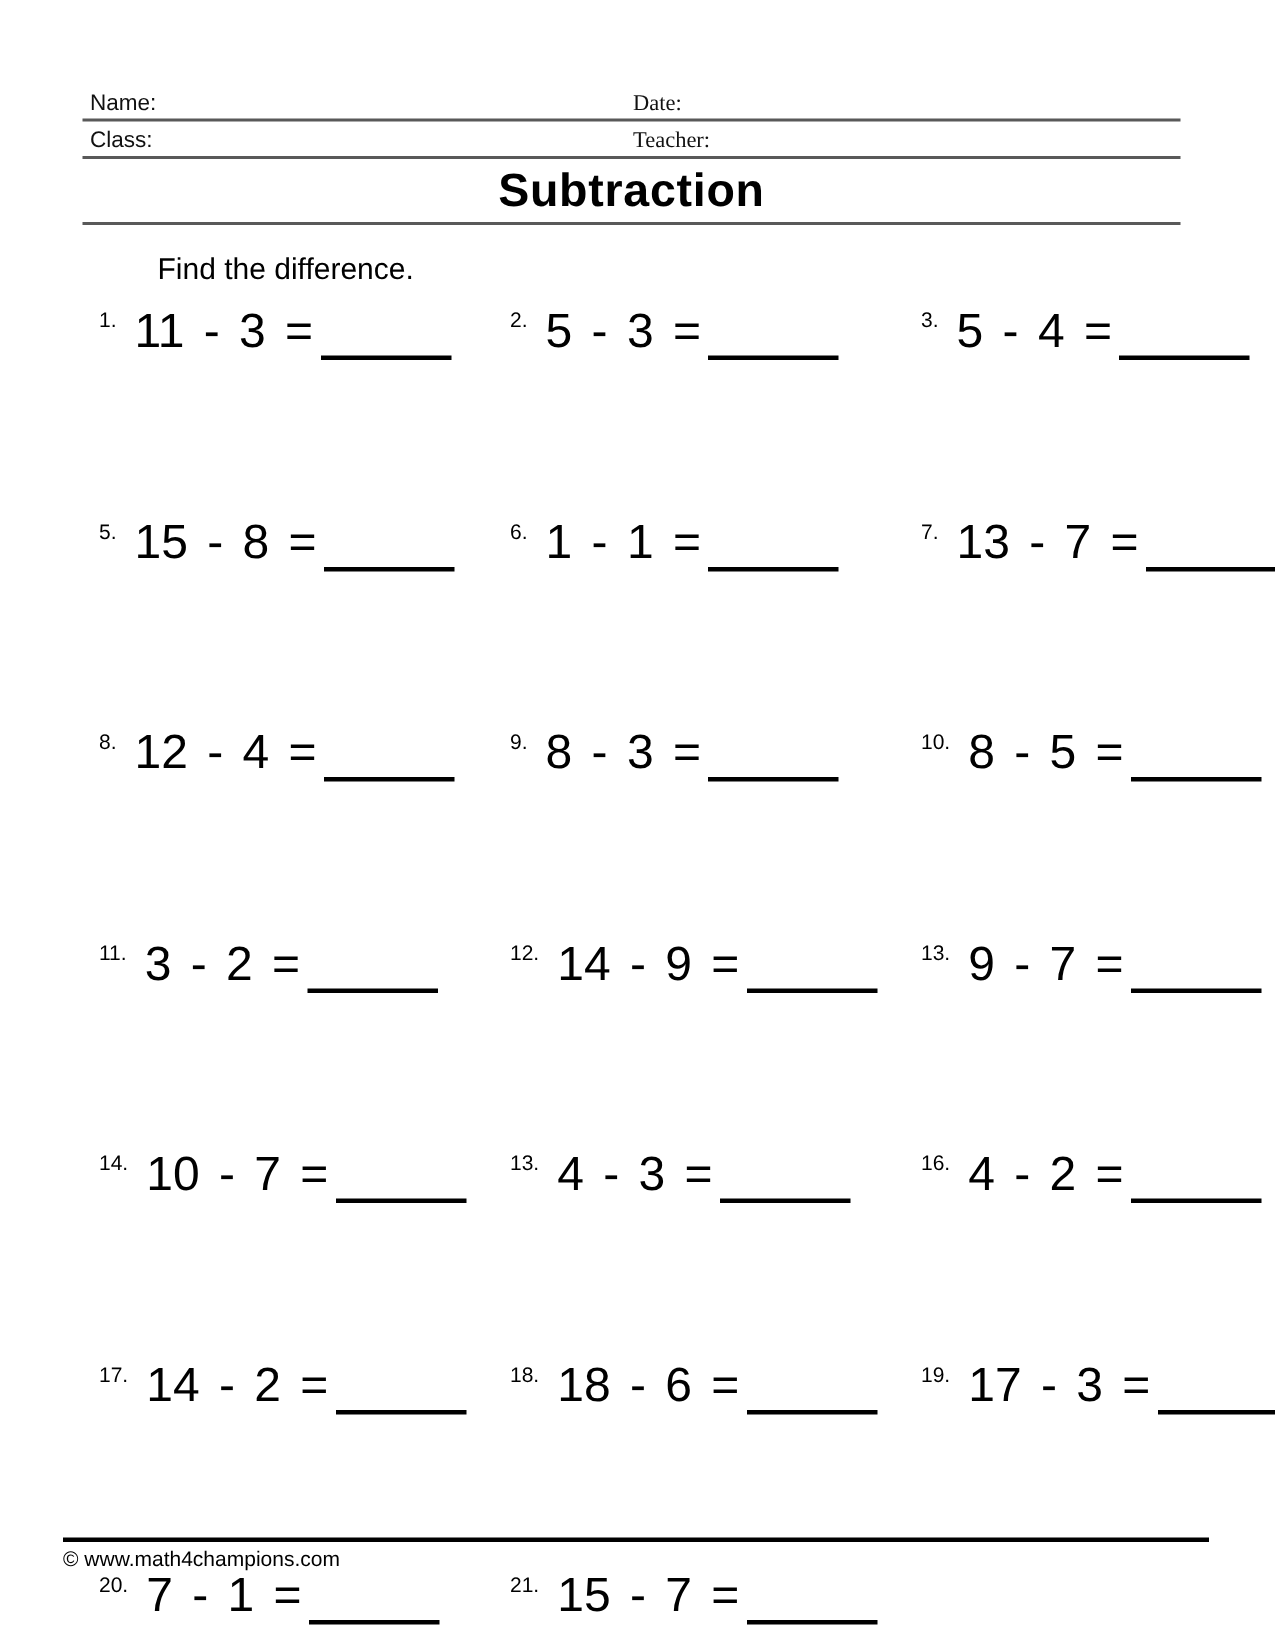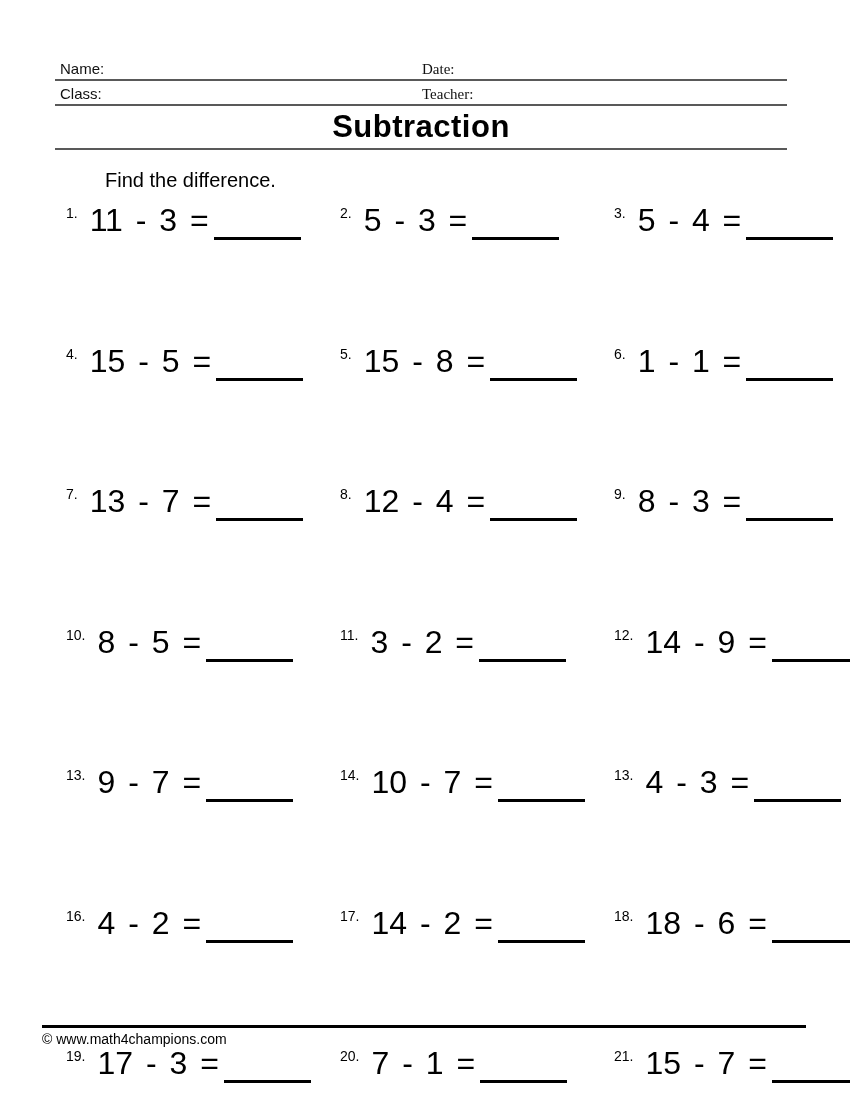--- a/index.html
+++ b/index.html
@@ -142,21 +142,20 @@
 
   <div class="title">Subtraction</div>
   <div class="title-rule"></div>
 
   <div class="instruction">Find the difference.</div>
 
   <div class="problems">
     <div class="cell"><span class="pnum">1.</span><span class="expr">11 - 3 =</span><span class="blank"></span></div>
     <div class="cell"><span class="pnum">2.</span><span class="expr">5 - 3 =</span><span class="blank"></span></div>
     <div class="cell"><span class="pnum">3.</span><span class="expr">5 - 4 =</span><span class="blank"></span></div>
-    <div class="cell"><span class="pnum">4.</span><span class="expr">15 - 5 =</span><span class="blank"></span></div>
     <div class="cell"><span class="pnum">5.</span><span class="expr">15 - 8 =</span><span class="blank"></span></div>
     <div class="cell"><span class="pnum">6.</span><span class="expr">1 - 1 =</span><span class="blank"></span></div>
     <div class="cell"><span class="pnum">7.</span><span class="expr">13 - 7 =</span><span class="blank"></span></div>
     <div class="cell"><span class="pnum">8.</span><span class="expr">12 - 4 =</span><span class="blank"></span></div>
     <div class="cell"><span class="pnum">9.</span><span class="expr">8 - 3 =</span><span class="blank"></span></div>
     <div class="cell"><span class="pnum">10.</span><span class="expr">8 - 5 =</span><span class="blank"></span></div>
     <div class="cell"><span class="pnum">11.</span><span class="expr">3 - 2 =</span><span class="blank"></span></div>
     <div class="cell"><span class="pnum">12.</span><span class="expr">14 - 9 =</span><span class="blank"></span></div>
     <div class="cell"><span class="pnum">13.</span><span class="expr">9 - 7 =</span><span class="blank"></span></div>
     <div class="cell"><span class="pnum">14.</span><span class="expr">10 - 7 =</span><span class="blank"></span></div>

